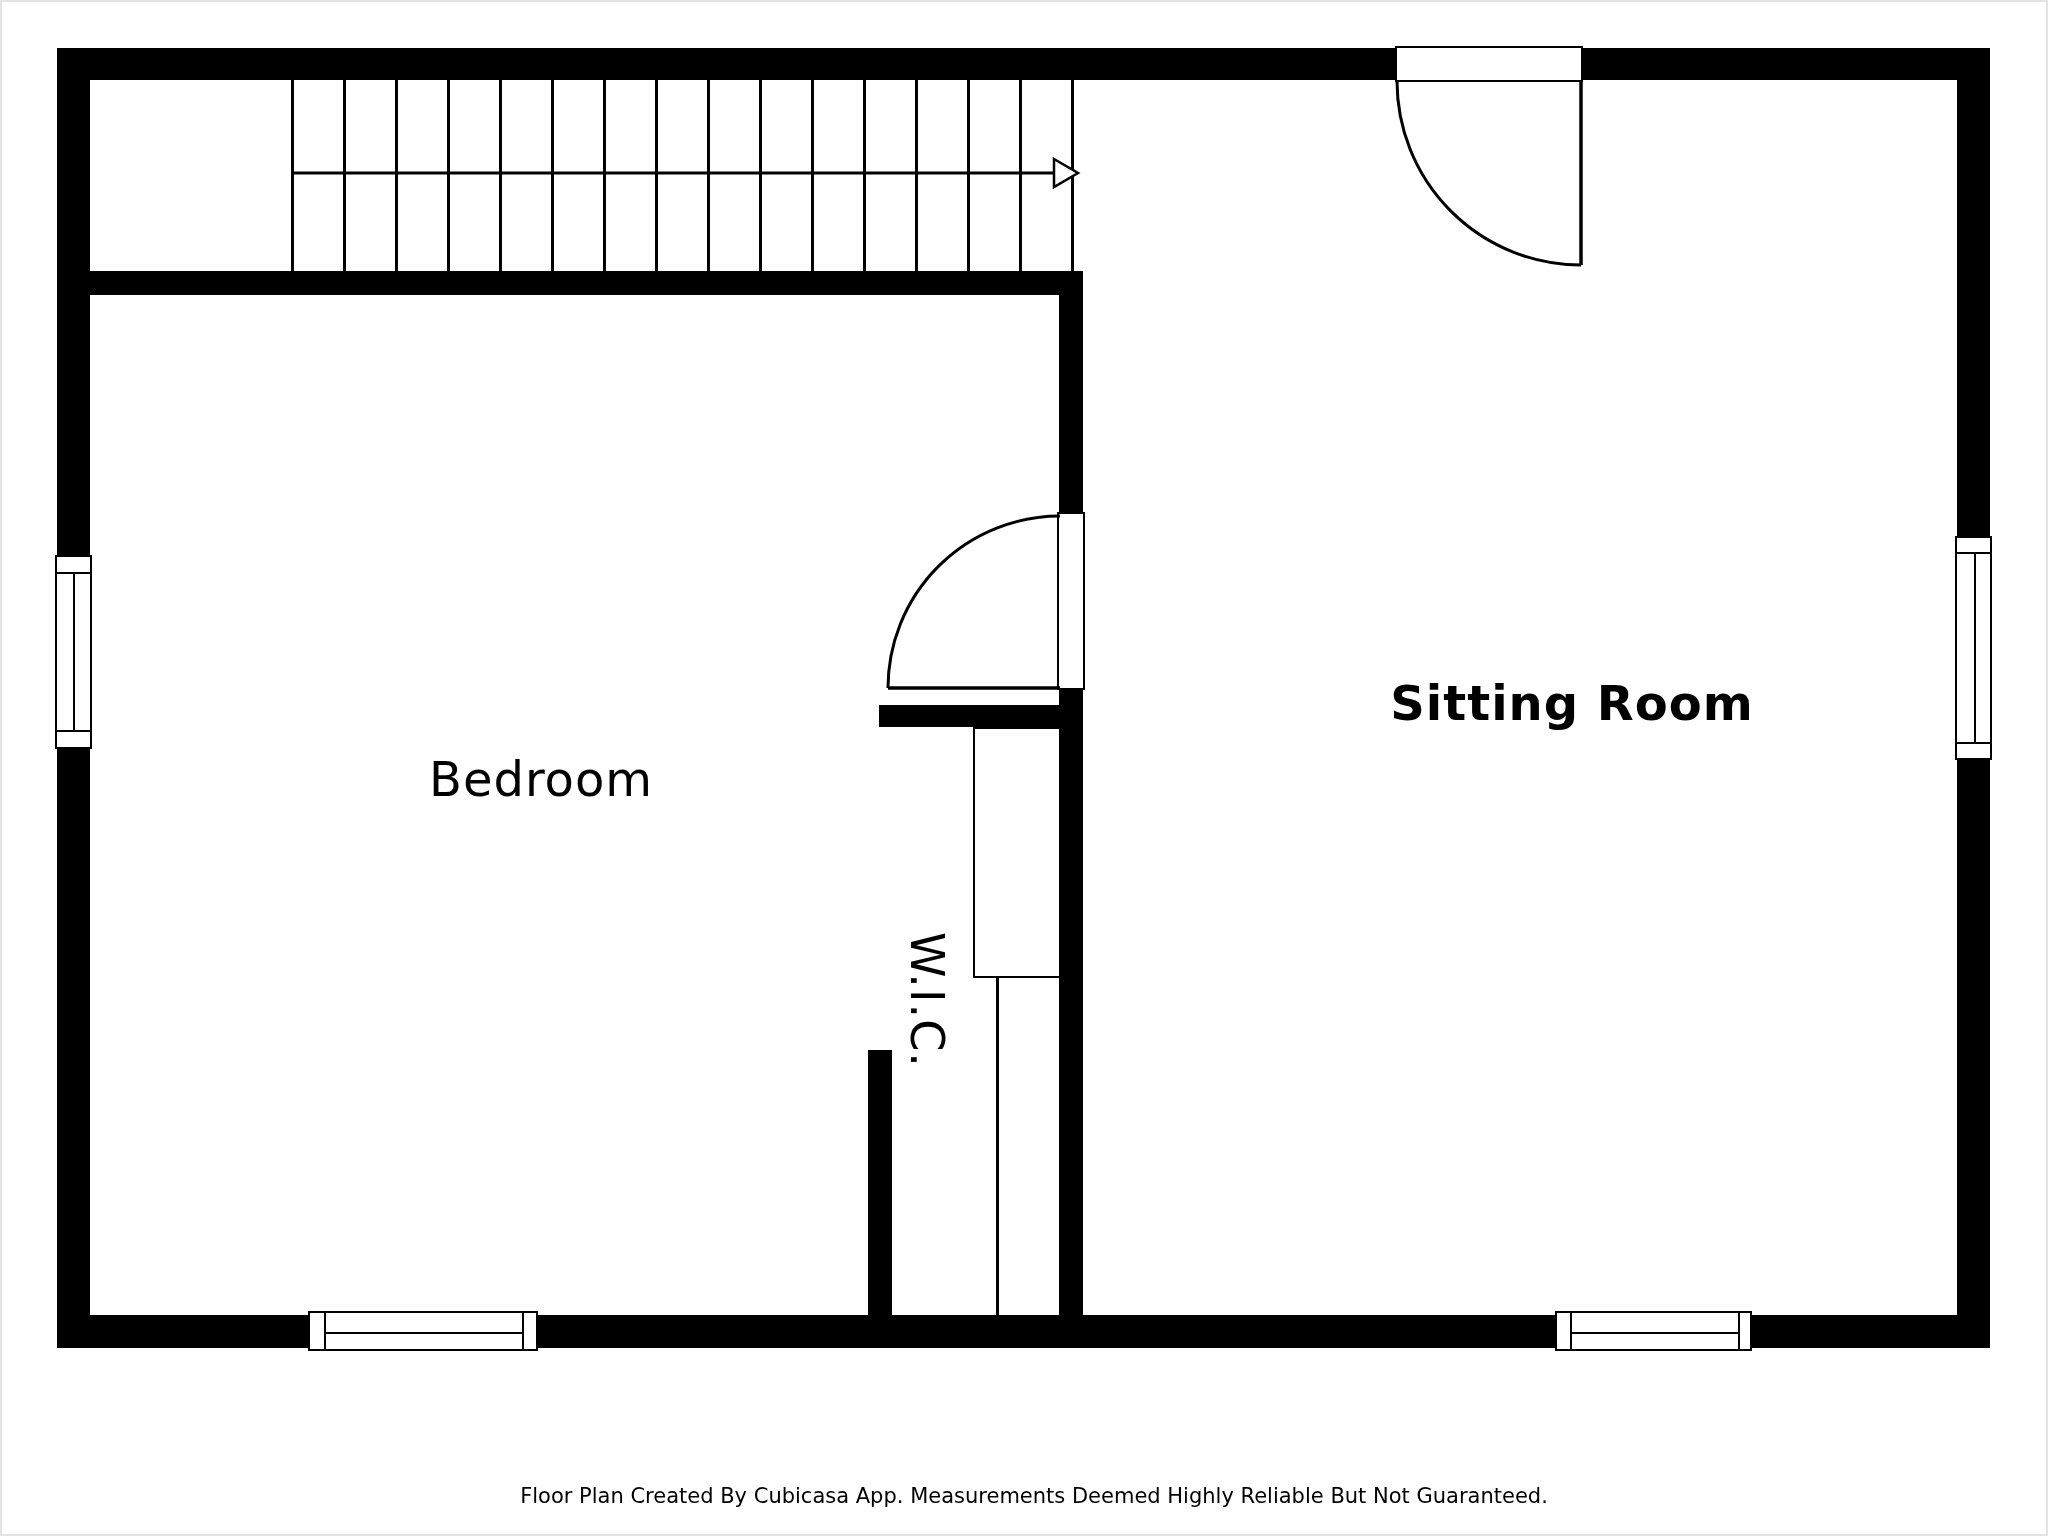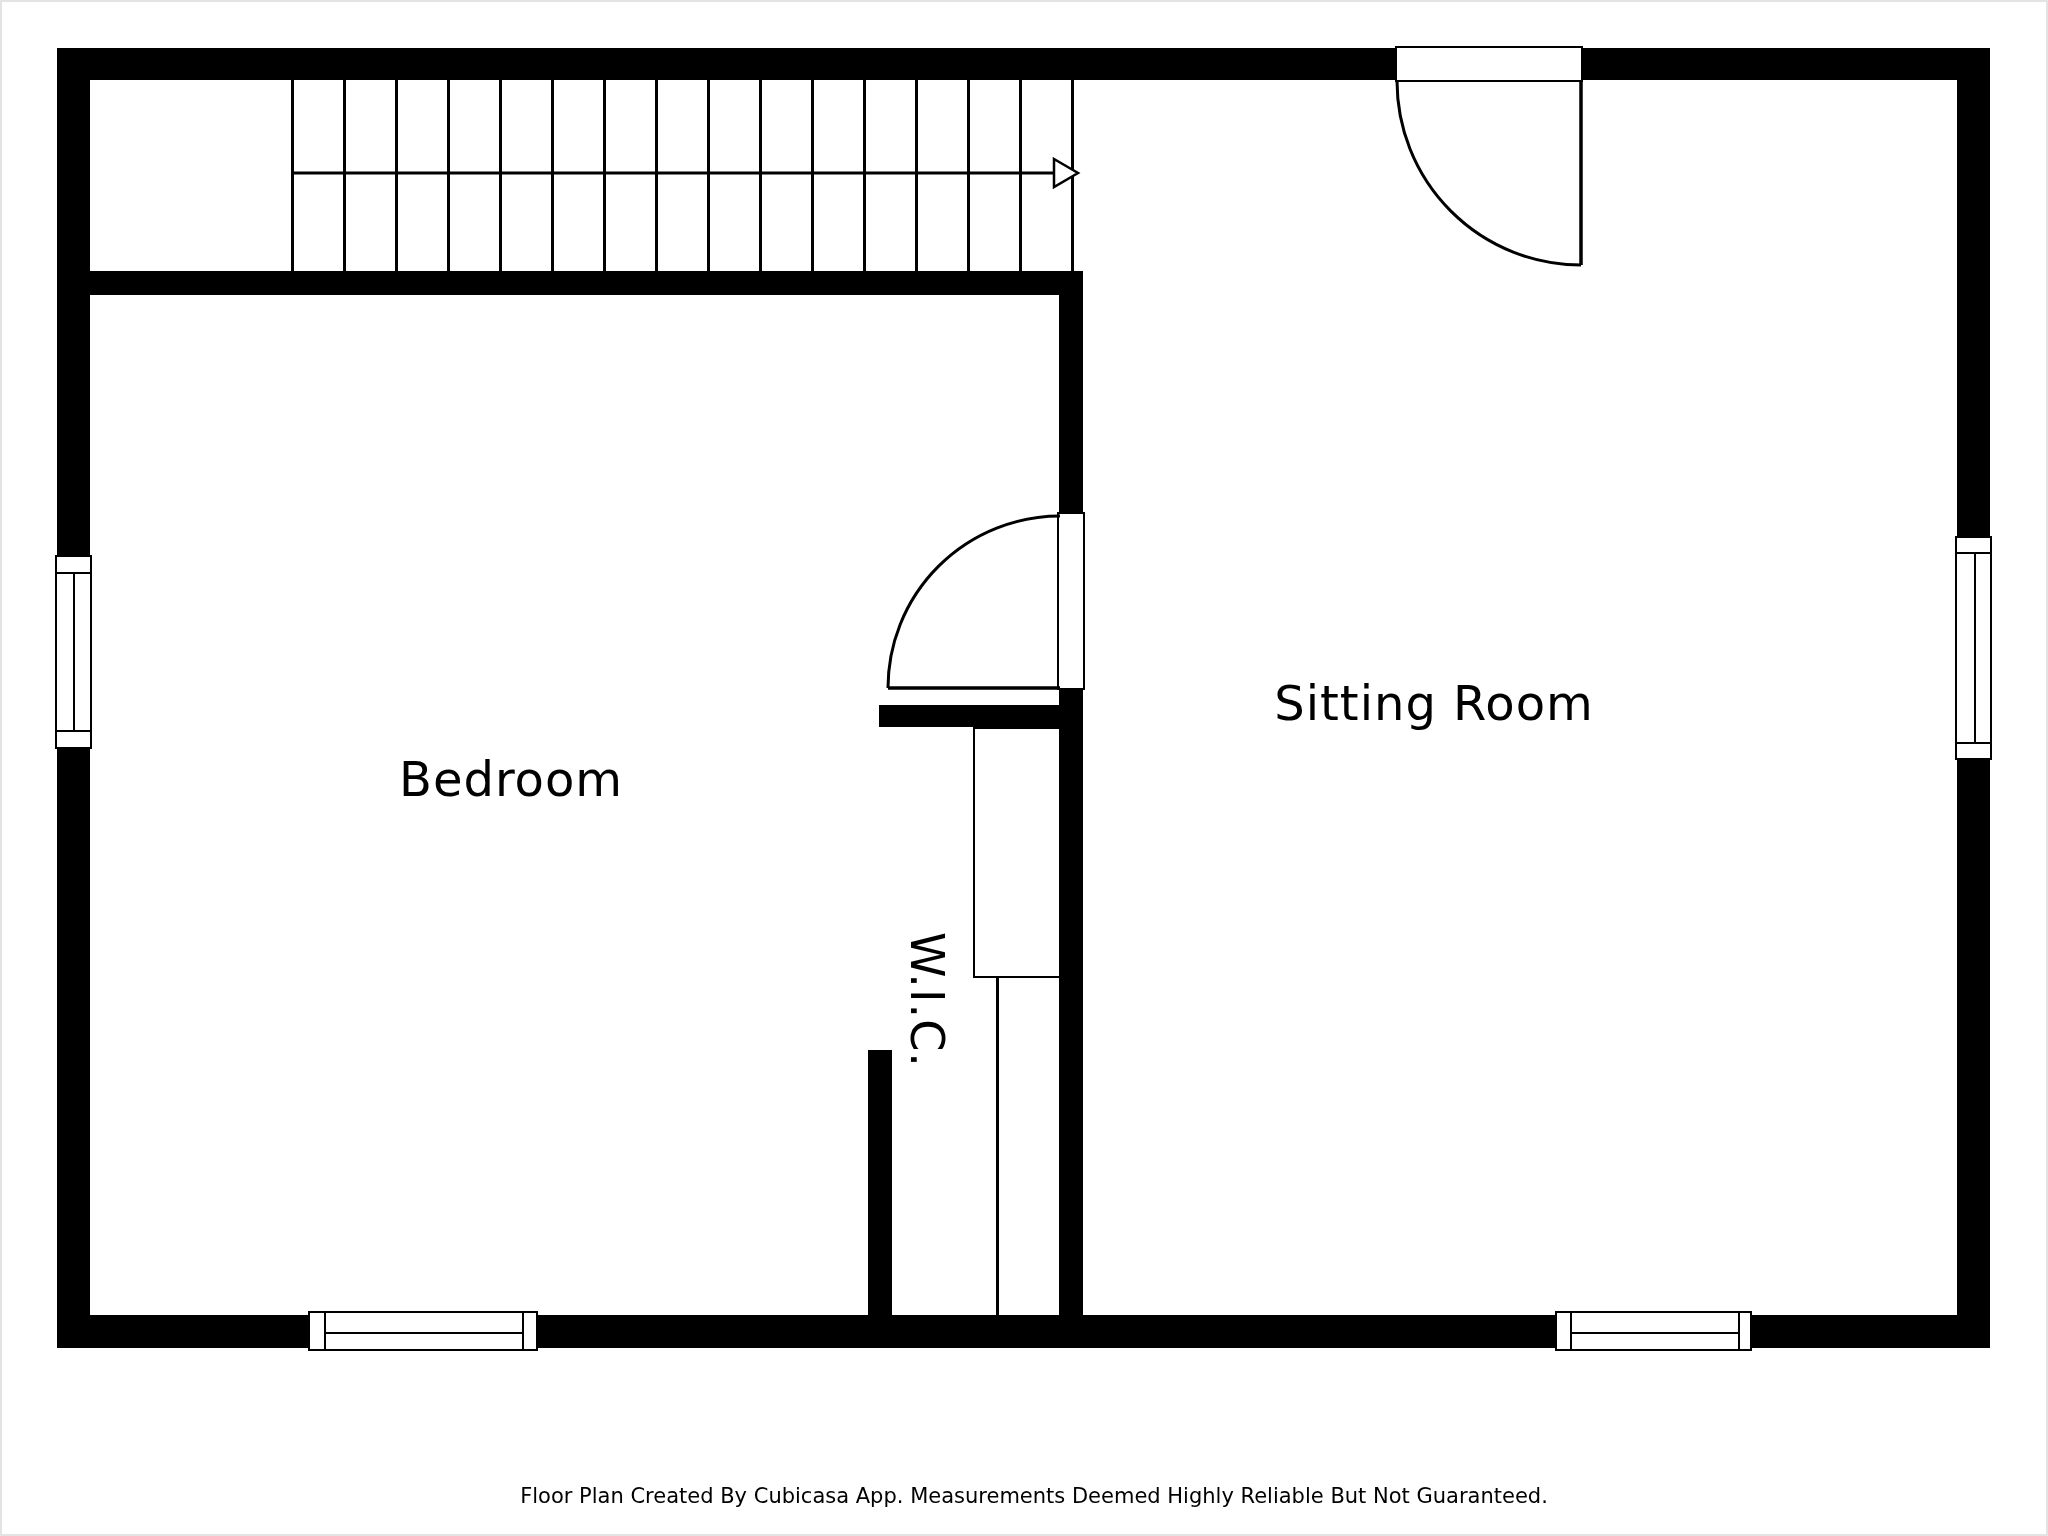--- a/index.html
+++ b/index.html
@@ -142,19 +142,19 @@
 
   <svg class="overlay" width="2048" height="1536" viewBox="0 0 2048 1536">
     <path d="M 1397 81 A 184 184 0 0 0 1581 265" fill="none" stroke="#000000" stroke-width="3"></path>
     <line x1="1581" y1="81" x2="1581" y2="265" stroke="#000000" stroke-width="3.5"></line>
     <path d="M 1060 516 A 172 172 0 0 0 888 688" fill="none" stroke="#000000" stroke-width="3"></path>
     <line x1="888" y1="688" x2="1060" y2="688" stroke="#000000" stroke-width="3.5"></line>
     <line x1="294" y1="173" x2="1054" y2="173" stroke="#000000" stroke-width="3"></line>
     <polygon points="1054,159 1078,173 1054,187" fill="#ffffff" stroke="#000000" stroke-width="2.5"></polygon>
   </svg>
 
-  <div class="room-label z-text" style="left:511px;top:779px;">Bedroom</div>
-  <div class="room-label z-text" style="left:1434px;top:703px;">Sitting Room</div>
+  <div class="room-label z-text" style="left:541px;top:779px;">Bedroom</div>
+  <div class="room-label z-text" style="left:1572px;top:703px;font-weight:bold;">Sitting Room</div>
   <div class="room-label rotated z-text" style="left:927px;top:1000px;">W.I.C.</div>
 
   <div id="footer-note" class="z-text">Floor Plan Created By Cubicasa App. Measurements Deemed Highly Reliable But Not Guaranteed.</div>
 
 </div>
 
 </body></html>

